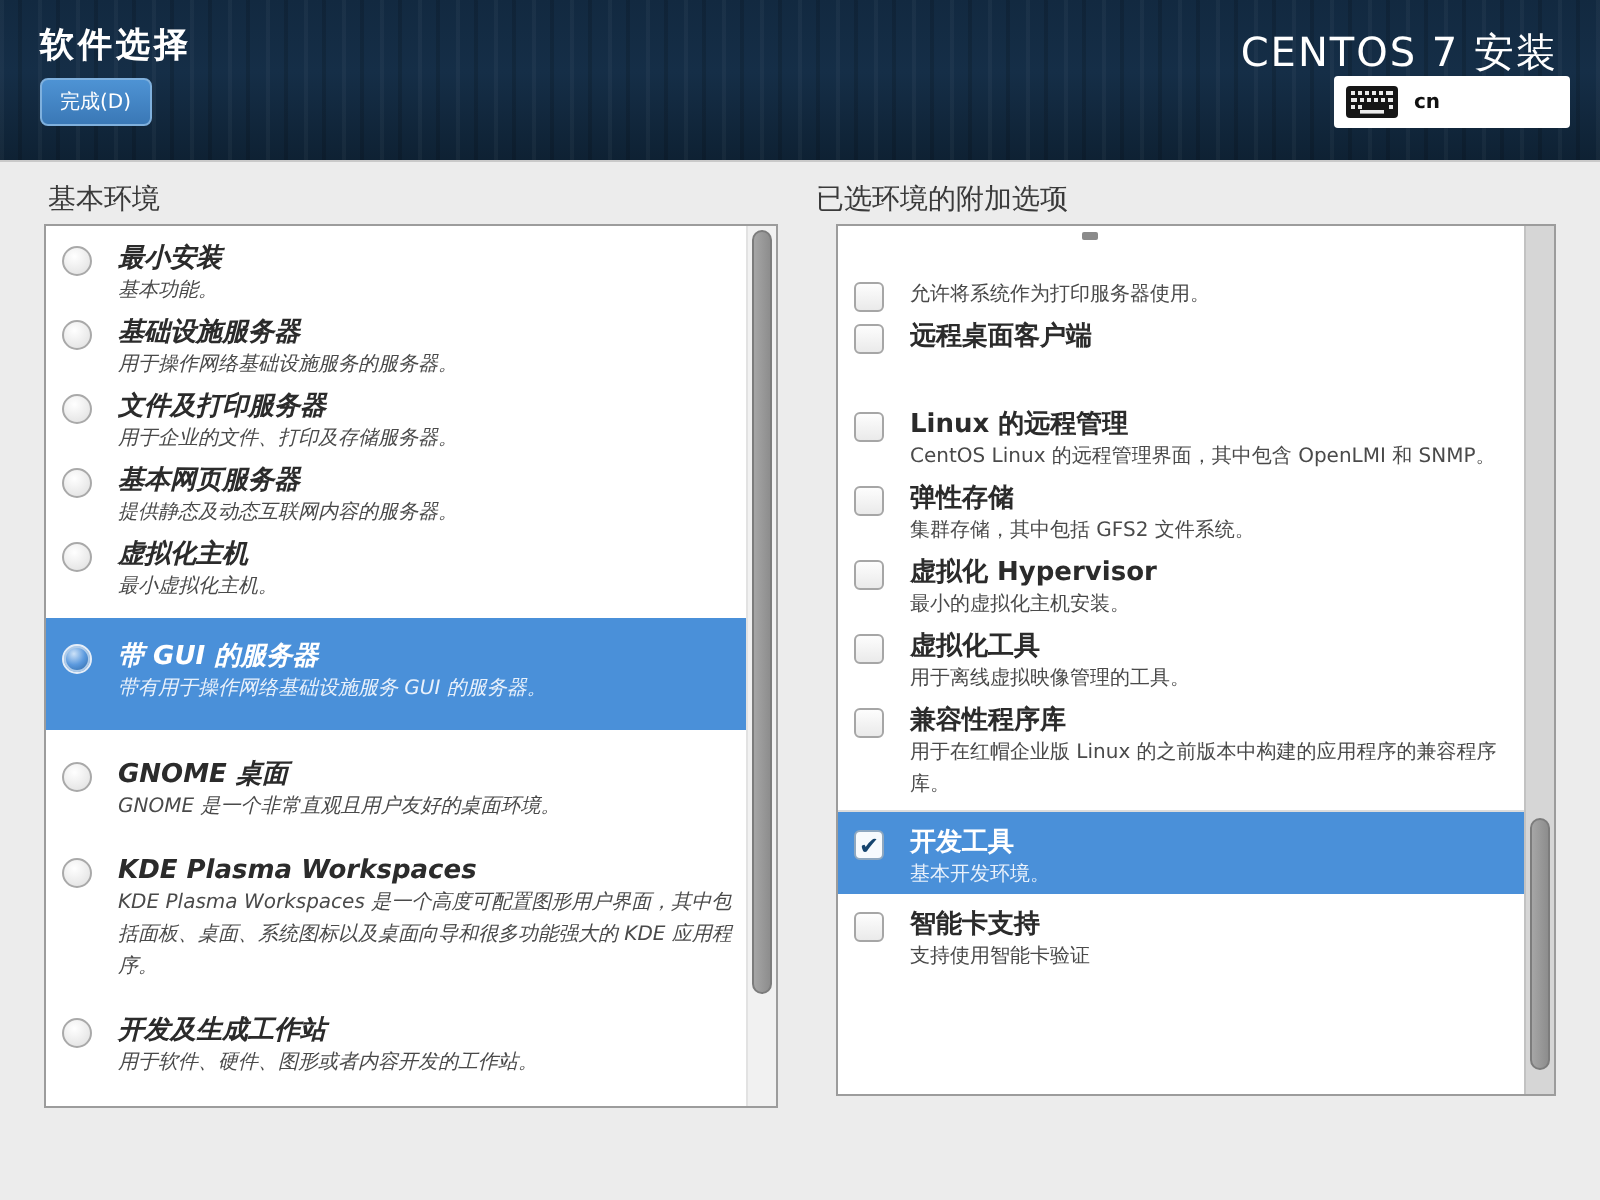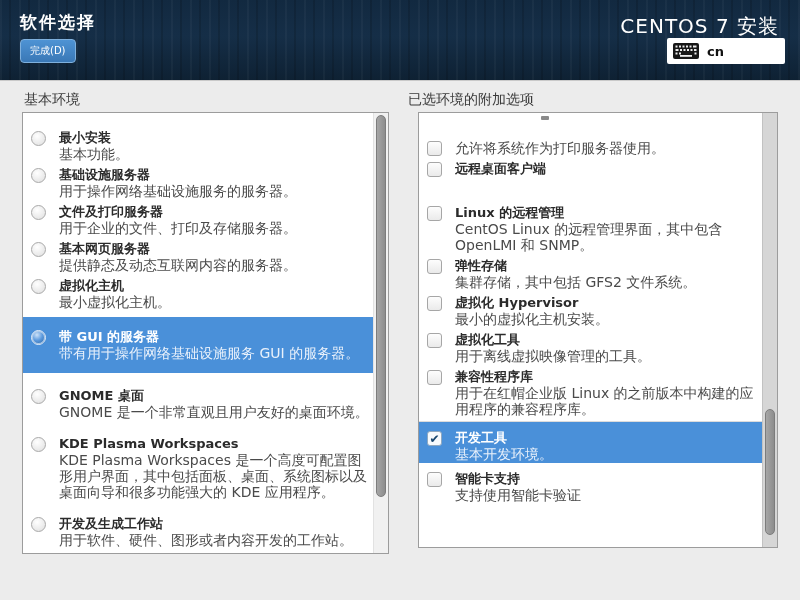--- a/index.html
+++ b/index.html
@@ -33,43 +33,43 @@
   .app-title {
     position:absolute; right:21px; top:13px;
     color:#ffffff; font-size:20px; letter-spacing:1px;
   }
   .kbd-box {
     position:absolute; right:15px; top:38px; width:118px; height:26px;
     background:#ffffff; border-radius:2px;
     display:flex; align-items:center; box-sizing:border-box; padding-left:6px;
     cursor:pointer;
   }
-  .kbd-label { font-size:13px; font-weight:bold; color:#111; margin-left:8px; }
+  .kbd-label { font-size:10px; font-weight:bold; color:#111; margin-left:8px; }
 
   
   .panel-title { position:absolute; font-size:14px; color:#3a3a3a; }
   #left-title  { left:24px;  top:91px; }
   #right-title { left:408px; top:91px; }
 
   
   .listbox {
     position:absolute; background:#ffffff;
     border:1px solid #9c9c9c; box-sizing:border-box; overflow:hidden;
   }
   #left-list  { left:22px;  top:112px; width:367px; height:442px; }
   #right-list { left:418px; top:112px; width:360px; height:436px; }
 
   .rows { position:absolute; left:0; top:0; right:14px; bottom:0; overflow:hidden; }
-  #left-list  .rows { padding-top:16px; }
+  #left-list  .rows { padding-top:8px;font-style:italic; }
   #right-list .rows { padding-top:26px; }
 
   .row { display:flex; padding:1px 4px 1px 8px; margin-bottom:3px; cursor:pointer; }
   .texts { flex:1; min-width:0; }
   .row-title { font-size:13px; font-weight:bold; color:#2b2b2b; line-height:16px; }
-  .row-desc  { font-size:14px; color:#4a4a4a; line-height:16px; }
+  .row-desc  { font-size:10px; color:#4a4a4a; line-height:16px; }
   .row.selected { background:#4a90d9; }
   .row.selected .row-title { color:#ffffff; }
   .row.selected .row-desc  { color:#e9f1fb; }
 
   
   #left-list .row:nth-child(6) { padding-top:12px; padding-bottom:12px; margin:6px 0 3px 0; }
   #left-list .row:nth-child(7),
   #left-list .row:nth-child(8),
   #left-list .row:nth-child(9) { margin-top:14px; }
   #right-list .row:nth-child(2) { margin-bottom:26px; }

